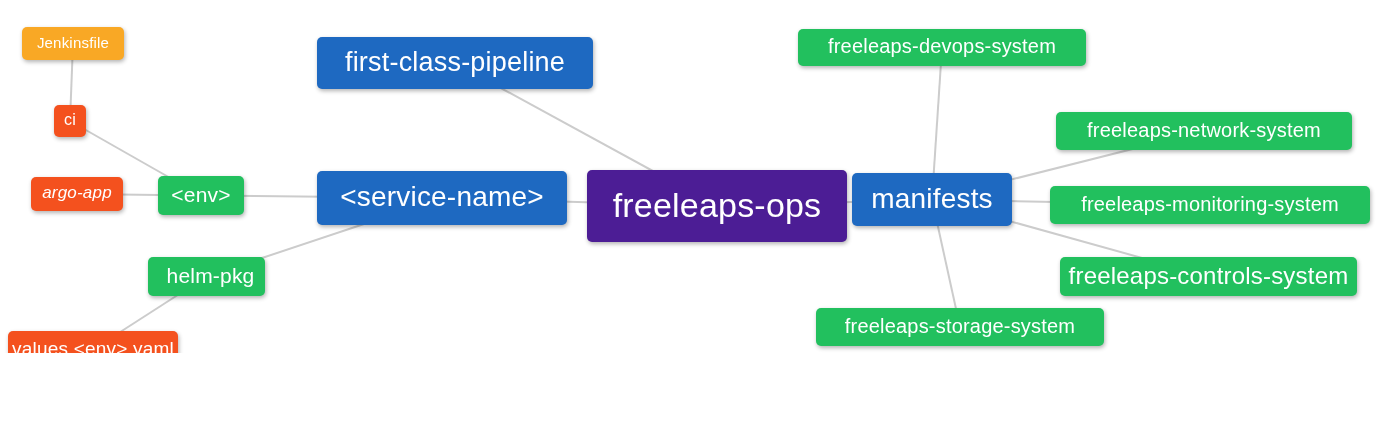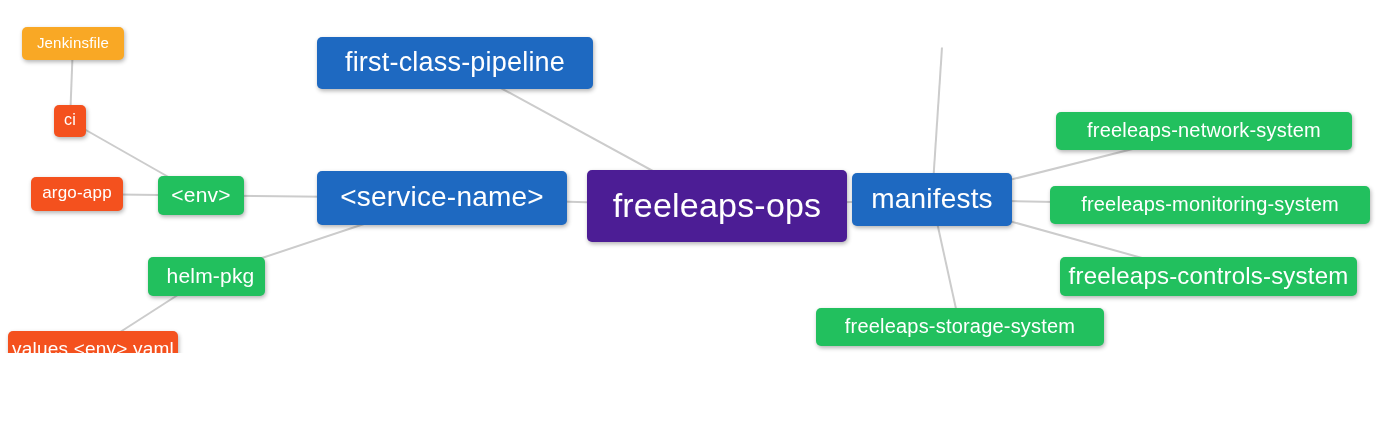--- a/index.html
+++ b/index.html
@@ -67,21 +67,21 @@
       <line x1="932" y1="199.5" x2="1208.5" y2="276.5" stroke="#cccccc" stroke-width="2"></line>
       <line x1="932" y1="199.5" x2="960" y2="327" stroke="#cccccc" stroke-width="2"></line>
     </svg>
   <div id="node-layer">
       <div class="node" style="left: 22px; top: 27px; width: 102px; height: 33px; font-size: 15px; background: rgb(249, 168, 37); color: rgb(255, 255, 255);">
         <span>Jenkinsfile</span>
       </div>
       <div class="node" style="left: 54px; top: 105px; width: 32px; height: 32px; font-size: 16px; background: rgb(244, 81, 30); color: rgb(255, 255, 255);">
         <span>ci</span>
       </div>
-      <div class="node" style="left: 31px; top: 177px; width: 92px; height: 34px; font-size: 17px; background: rgb(244, 81, 30); color: rgb(255, 255, 255);">
+      <div class="node" style="left: 31px; top: 177px; width: 92px; height: 34px; font-size: 17px; background: rgb(244, 81, 30); color: rgb(255, 255, 255); font-style: italic;">
         <span>argo-app</span>
       </div>
       <div class="node" style="left: 158px; top: 176px; width: 86px; height: 39px; font-size: 21px; background: rgb(34, 192, 94); color: rgb(255, 255, 255);">
         <span>&lt;env&gt;</span>
       </div>
       <div class="node" style="left: 148px; top: 257px; width: 117px; height: 39px; font-size: 21px; background: rgb(34, 192, 94); color: rgb(255, 255, 255); padding-left: 8px;">
         <span>helm-pkg</span>
       </div>
       <div class="node" style="left: 8px; top: 331px; width: 170px; height: 37px; font-size: 19px; background: rgb(244, 81, 30); color: rgb(255, 255, 255);">
         <span>values.&lt;env&gt;.yaml</span>
@@ -91,20 +91,23 @@
       </div>
       <div class="node" style="left: 317px; top: 171px; width: 250px; height: 54px; font-size: 28px; background: rgb(30, 105, 193); color: rgb(255, 255, 255);">
         <span>&lt;service-name&gt;</span>
       </div>
       <div class="node" style="left: 587px; top: 170px; width: 260px; height: 72px; font-size: 34px; background: #4c1d95; color: rgb(255, 255, 255);">
         <span>freeleaps-ops</span>
       </div>
       <div class="node" style="left: 852px; top: 173px; width: 160px; height: 53px; font-size: 28px; background: rgb(30, 105, 193); color: rgb(255, 255, 255);">
         <span>manifests</span>
       </div>
+      <div class="node" style="left: 798px; top: 29px; width: 288px; height: 37px; font-size: 20px; background: rgb(34, 192, 94); color: rgb(255, 255, 255);">
+        <span>freeleaps-devops-system</span>
+      </div>
       <div class="node" style="left: 1056px; top: 112px; width: 296px; height: 38px; font-size: 20px; background: rgb(34, 192, 94); color: rgb(255, 255, 255);">
         <span>freeleaps-network-system</span>
       </div>
       <div class="node" style="left: 1050px; top: 186px; width: 320px; height: 38px; font-size: 20px; background: rgb(34, 192, 94); color: rgb(255, 255, 255);">
         <span>freeleaps-monitoring-system</span>
       </div>
       <div class="node" style="left: 1060px; top: 257px; width: 297px; height: 39px; font-size: 24px; background: rgb(34, 192, 94); color: rgb(255, 255, 255);">
         <span>freeleaps-controls-system</span>
       </div>
       <div class="node" style="left: 816px; top: 308px; width: 288px; height: 38px; font-size: 20px; background: rgb(34, 192, 94); color: rgb(255, 255, 255);">

